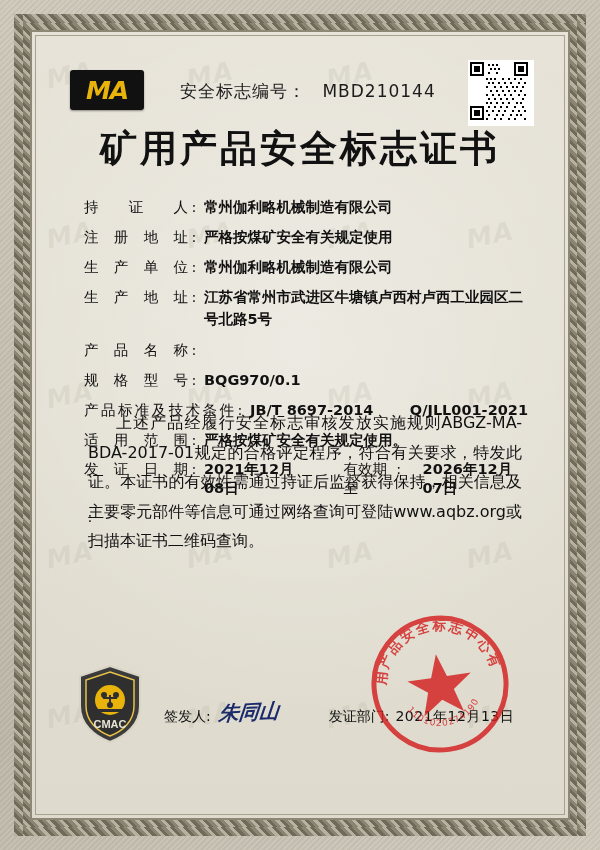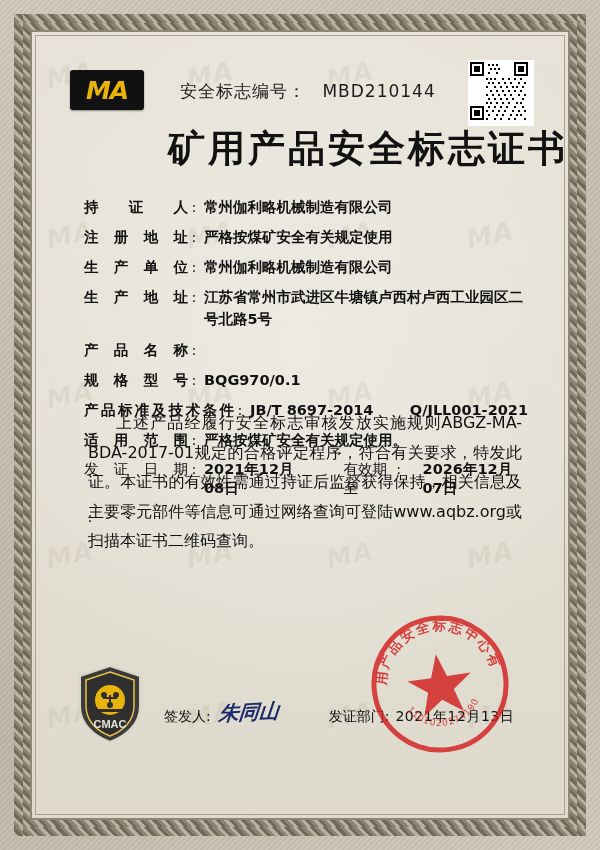--- a/index.html
+++ b/index.html
@@ -66,32 +66,31 @@
     font-size:17px;color:#1b1b1b;letter-spacing:1px;
   }
   .cert-no .label{margin-right:10px;}
   .qr{
     position:absolute;right:34px;top:28px;width:62px;height:62px;background:#fff;padding:2px;
   }
   .qr svg{display:block;}
 
   
   .title{
-    position:absolute;left:0;right:0;top:92px;text-align:right;
+    position:absolute;left:0;right:0;top:92px;text-align:center;
     font-size:37px;font-weight:bold;color:#111;letter-spacing:3px;
     font-family:Liberation Sans, sans-serif;
   }
 
   
   .fields{position:absolute;left:52px;right:40px;top:165px;}
   .row{display:flex;margin-bottom:9px;font-size:14.5px;color:#111;line-height:1.45;}
   .row .k{
     width:104px;flex:0 0 104px;text-align:justify;text-align-last:justify;
     letter-spacing:0px;
-    font-weight:bold;
   }
   .row .colon{width:12px;flex:0 0 12px;text-align:center;}
   .row .v{flex:1;font-weight:bold;padding-left:4px;}
   .row .v.two-line{line-height:1.5;}
 
   .daterow{display:flex;margin-bottom:9px;font-size:14.5px;color:#111;align-items:baseline;}
   .daterow .k{width:104px;flex:0 0 104px;text-align:justify;text-align-last:justify;}
   .daterow .colon{width:12px;flex:0 0 12px;text-align:center;}
   .daterow .v1{font-weight:bold;padding-left:4px;}
   .daterow .k2{margin-left:34px;}

